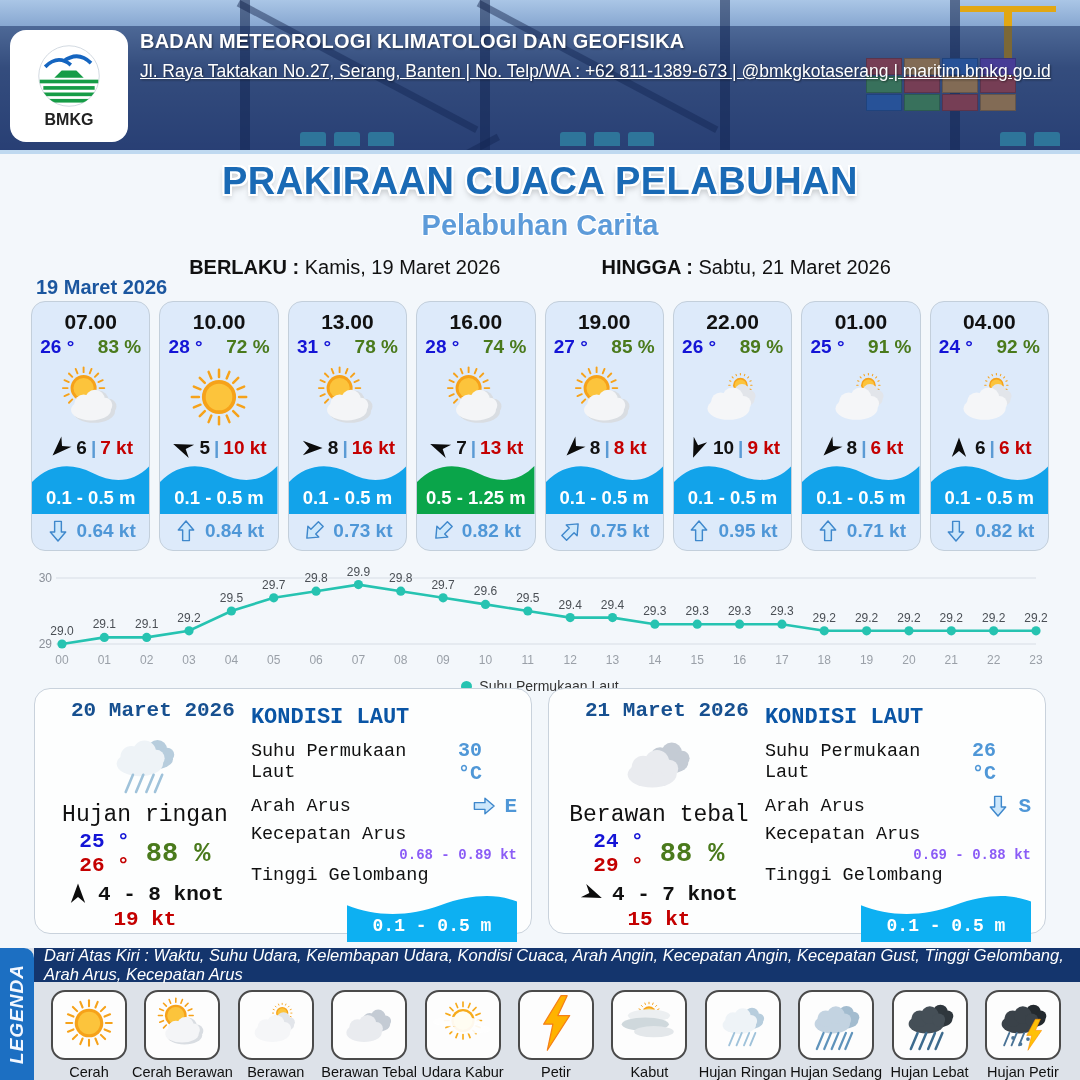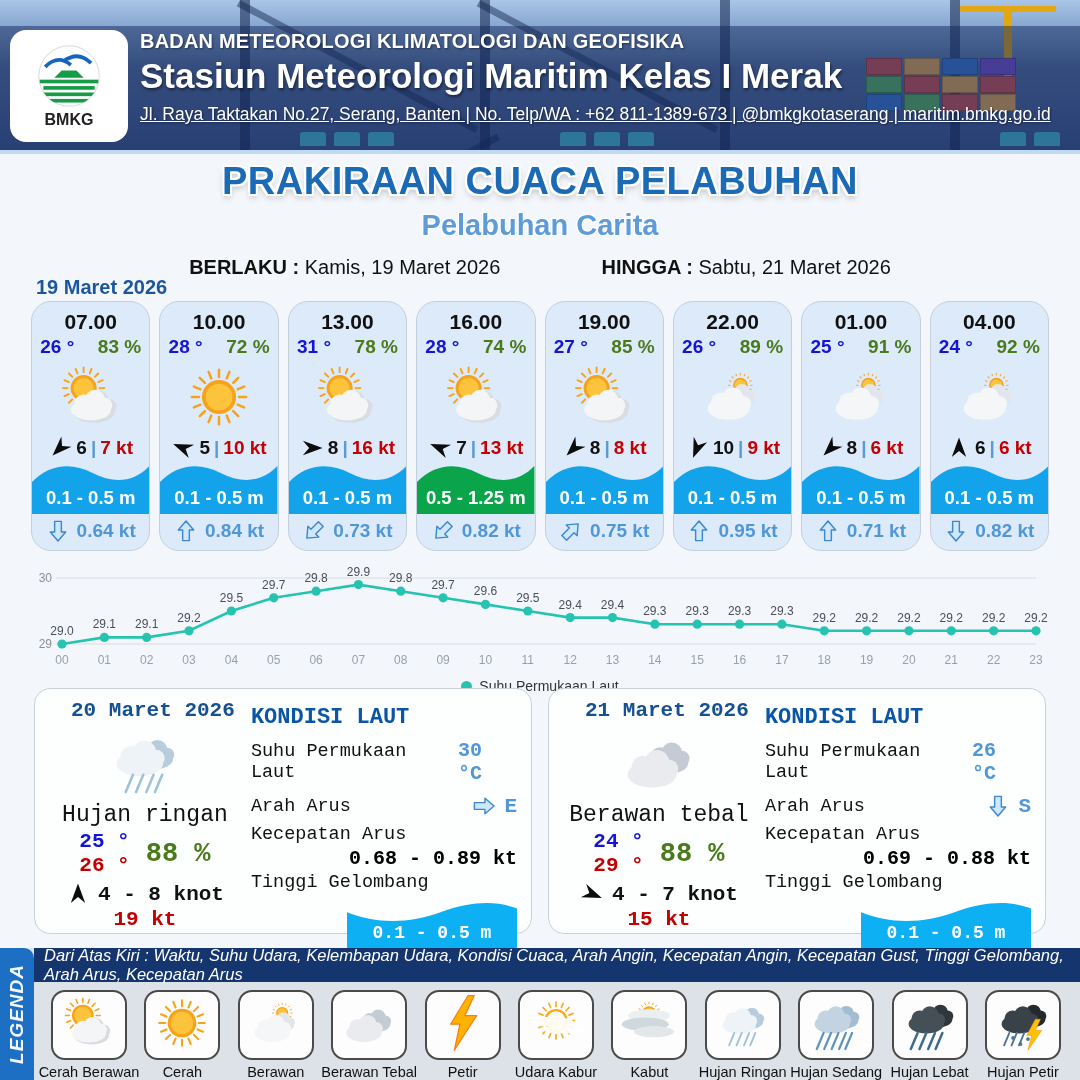--- a/index.html
+++ b/index.html
@@ -33,21 +33,21 @@
   .sub-title{font-size:29px;font-weight:bold;color:#5d9bd9;margin-top:6px;
       text-shadow:-1px -1px 0 #fff,1px -1px 0 #fff,-1px 1px 0 #fff,1px 1px 0 #fff;}
   .validity{margin-top:14px;font-size:20px;color:#111;}
   .validity b{font-weight:bold;}
   .validity .gap{display:inline-block;width:90px;}
 
   .date-label{position:absolute;left:36px;top:276px;font-size:20px;font-weight:bold;color:#1b569f;}
 
   
   .cards-row{position:absolute;left:31px;top:301px;width:1018px;display:flex;gap:9px;}
-  .fcard{flex:1 1 0;background:#ddeafa;border:1px solid #c3cfdb;border-radius:20px;height:248px;
+  .fcard{flex:1 1 0;background:#ddeafa;border:1px solid #c3cfdb;border-radius:14px;height:248px;
          position:relative;overflow:hidden;display:flex;flex-direction:column;align-items:center;}
   .fc-time{font-size:21px;font-weight:bold;color:#111;margin-top:8px;}
   .fc-th{display:flex;justify-content:space-between;width:86%;margin-top:2px;}
   .fc-temp{font-size:19px;font-weight:bold;color:#1414d6;}
   .fc-hum{font-size:19px;font-weight:bold;color:#4a7a1c;}
   .fc-icon{width:74px;height:74px;margin-top:2px;}
   .fc-icon svg{width:100%;height:100%;}
   .fc-wind{display:flex;align-items:center;gap:4px;margin-top:2px;font-size:19px;font-weight:bold;}
   .fc-wind .wnum{color:#111;}
   .fc-wind .sep{color:#5b9bd5;}
@@ -83,21 +83,21 @@
   .d-tmin{font-size:21px;font-weight:bold;color:#1414d6;}
   .d-tmax{font-size:21px;font-weight:bold;color:#c40000;}
   .d-hum{font-size:27px;font-weight:bold;color:#4a7a1c;}
   .d-wind{display:flex;align-items:center;gap:8px;font-size:21px;font-weight:bold;color:#111;margin-top:4px;}
   .d-gust{font-size:21px;font-weight:bold;color:#c40000;margin-top:2px;}
   .d-right{width:59%;padding-left:10px;box-sizing:border-box;}
   .sea-title{font-size:22px;font-weight:bold;color:#0a55a5;margin-top:6px;}
   .sea-row{display:flex;justify-content:space-between;align-items:center;margin-top:9px;font-size:18.5px;color:#111;}
   .sea-val{color:#4f97d7;font-weight:bold;font-size:20px;}
   .sea-dirval{display:flex;align-items:center;gap:8px;color:#4f97d7;font-weight:bold;font-size:21px;}
-  .sea-sub{ text-align:right;color:#000000;font-weight:bold;font-size:20px;margin-top:2px;}
+  .sea-sub{ text-align:right;color:#8b5cf6;font-weight:bold;font-size:14px;margin-top:2px;}
   .sea-wave{position:relative;width:170px;height:54px;margin-left:auto;margin-top:2px;}
   .sea-wave svg{position:absolute;inset:0;width:100%;height:100%;}
   .sea-wave .wtxt{position:absolute;left:0;right:0;bottom:6px;text-align:center;color:#fff;
                   font-size:18px;font-weight:bold;}
 
   
   .legend-block{position:absolute;left:0;bottom:0;width:1080px;height:132px;background:#dde2e9;}
   .leg-strip{position:absolute;left:0;top:0;width:34px;height:132px;background:#1c6fc2;
              border-radius:0 10px 0 0;display:flex;align-items:center;justify-content:center;}
   .leg-strip span{writing-mode:vertical-rl;transform:rotate(180deg);color:#f2f7ff;font-weight:bold;
@@ -145,21 +145,20 @@
         <div class="seat" style="left:368px"></div>
       <div class="seat" style="left:560px"></div>
         <div class="seat" style="left:594px"></div>
         <div class="seat" style="left:628px"></div>
       <div class="seat" style="left:1000px"></div>
         <div class="seat" style="left:1034px"></div>
     </div>
     <div class="overlay"></div>
     <div class="banner-text">
       <div class="banner-agency">BADAN METEOROLOGI KLIMATOLOGI DAN GEOFISIKA</div>
-      <div class="banner-station">Stasiun Meteorologi Maritim Kelas I Merak</div>
       <div class="banner-address">Jl. Raya Taktakan No.27, Serang, Banten | No. Telp/WA : +62 811-1389-673 | @bmkgkotaserang | maritim.bmkg.go.id</div>
     </div>
   </div>
   <div class="logo-card">
     <svg viewBox="0 0 72 72" width="66" height="66">
       <defs>
           <clipPath id="lc">
             <circle cx="36" cy="36" r="33"></circle>
           </clipPath>
         </defs>
@@ -883,20 +882,46 @@
       </div>
     </div>
   </div>
 
   <div class="legend-block">
     <div class="leg-head">Dari Atas Kiri : Waktu, Suhu Udara, Kelembapan Udara, Kondisi Cuaca, Arah Angin, Kecepatan Angin, Kecepatan Gust, Tinggi Gelombang, Arah Arus, Kecepatan Arus</div>
     <div class="leg-items" id="leg-items">
     <div class="leg-item">
       <div class="leg-box">
         <span><svg viewBox="0 0 100 100">
+                <line x1="77.1" y1="50" x2="86.75" y2="50" stroke="#f6a21a" stroke-width="3.3600000000000003" stroke-linecap="round"></line>
+                <line x1="75.03713533105588" y1="60.370721017093935" x2="83.9525728197898" y2="64.06361613941705" stroke="#f6a21a" stroke-width="3.3600000000000003" stroke-linecap="round"></line>
+                <line x1="69.16259377015544" y1="69.16259377015544" x2="75.98617420860562" y2="75.98617420860562" stroke="#f6a21a" stroke-width="3.3600000000000003" stroke-linecap="round"></line>
+                <line x1="60.370721017093935" y1="75.03713533105588" x2="64.06361613941705" y2="83.9525728197898" stroke="#f6a21a" stroke-width="3.3600000000000003" stroke-linecap="round"></line>
+                <line x1="50" y1="77.1" x2="50" y2="86.75" stroke="#f6a21a" stroke-width="3.3600000000000003" stroke-linecap="round"></line>
+                <line x1="39.62927898290607" y1="75.03713533105588" x2="35.93638386058295" y2="83.9525728197898" stroke="#f6a21a" stroke-width="3.3600000000000003" stroke-linecap="round"></line>
+                <line x1="30.837406229844564" y1="69.16259377015544" x2="24.013825791394382" y2="75.98617420860562" stroke="#f6a21a" stroke-width="3.3600000000000003" stroke-linecap="round"></line>
+                <line x1="24.96286466894413" y1="60.370721017093935" x2="16.047427180210214" y2="64.06361613941705" stroke="#f6a21a" stroke-width="3.3600000000000003" stroke-linecap="round"></line>
+                <line x1="22.9" y1="50" x2="13.25" y2="50.00000000000001" stroke="#f6a21a" stroke-width="3.3600000000000003" stroke-linecap="round"></line>
+                <line x1="24.962864668944125" y1="39.62927898290607" x2="16.047427180210207" y2="35.93638386058296" stroke="#f6a21a" stroke-width="3.3600000000000003" stroke-linecap="round"></line>
+                <line x1="30.837406229844557" y1="30.837406229844564" x2="24.01382579139437" y2="24.013825791394382" stroke="#f6a21a" stroke-width="3.3600000000000003" stroke-linecap="round"></line>
+                <line x1="39.62927898290605" y1="24.962864668944135" x2="35.93638386058293" y2="16.04742718021022" stroke="#f6a21a" stroke-width="3.3600000000000003" stroke-linecap="round"></line>
+                <line x1="49.99999999999999" y1="22.9" x2="49.99999999999999" y2="13.25" stroke="#f6a21a" stroke-width="3.3600000000000003" stroke-linecap="round"></line>
+                <line x1="60.37072101709394" y1="24.962864668944132" x2="64.06361613941706" y2="16.047427180210214" stroke="#f6a21a" stroke-width="3.3600000000000003" stroke-linecap="round"></line>
+                <line x1="69.16259377015544" y1="30.837406229844557" x2="75.98617420860562" y2="24.01382579139437" stroke="#f6a21a" stroke-width="3.3600000000000003" stroke-linecap="round"></line>
+                <line x1="75.03713533105586" y1="39.62927898290605" x2="83.95257281978978" y2="35.93638386058293" stroke="#f6a21a" stroke-width="3.3600000000000003" stroke-linecap="round"></line>
+                <circle cx="50" cy="50" r="23.1" fill="#f6a21a"></circle>
+                <circle cx="50" cy="50" r="18.018" fill="#fcc43c"></circle>
+              </svg></span>
+      </div>
+      <div class="leg-label">Cerah</div>
+    </div>
+
+    <div class="leg-item">
+      <div class="leg-box">
+        <span><svg viewBox="0 0 100 100">
                 <line x1="61.6" y1="38" x2="68" y2="38" stroke="#f6a21a" stroke-width="2.5600000000000005" stroke-linecap="round"></line>
                 <line x1="59.955797902243795" y1="46.26596213908594" x2="65.86862691031602" y2="48.715136106222516" stroke="#f6a21a" stroke-width="2.5600000000000005" stroke-linecap="round"></line>
                 <line x1="55.273506473629425" y1="53.273506473629425" x2="59.798989873223334" y2="57.79898987322333" stroke="#f6a21a" stroke-width="2.5600000000000005" stroke-linecap="round"></line>
                 <line x1="48.26596213908594" y1="57.955797902243795" x2="50.715136106222516" y2="63.868626910316024" stroke="#f6a21a" stroke-width="2.5600000000000005" stroke-linecap="round"></line>
                 <line x1="40" y1="59.6" x2="40" y2="66" stroke="#f6a21a" stroke-width="2.5600000000000005" stroke-linecap="round"></line>
                 <line x1="31.73403786091406" y1="57.955797902243795" x2="29.284863893777487" y2="63.868626910316024" stroke="#f6a21a" stroke-width="2.5600000000000005" stroke-linecap="round"></line>
                 <line x1="24.726493526370575" y1="53.273506473629425" x2="20.201010126776673" y2="57.798989873223334" stroke="#f6a21a" stroke-width="2.5600000000000005" stroke-linecap="round"></line>
                 <line x1="20.044202097756205" y1="46.26596213908594" x2="14.131373089683972" y2="48.715136106222516" stroke="#f6a21a" stroke-width="2.5600000000000005" stroke-linecap="round"></line>
                 <line x1="18.4" y1="38" x2="12" y2="38" stroke="#f6a21a" stroke-width="2.5600000000000005" stroke-linecap="round"></line>
                 <line x1="20.0442020977562" y1="29.734037860914064" x2="14.131373089683969" y2="27.28486389377749" stroke="#f6a21a" stroke-width="2.5600000000000005" stroke-linecap="round"></line>
@@ -916,46 +941,20 @@
                 </g>
                 <g fill="#f4f5f7">
                   <ellipse cx="50" cy="67.2" rx="27" ry="14.4"></ellipse>
                   <circle cx="40.1" cy="59.1" r="12.6"></circle>
                   <circle cx="55.4" cy="53.7" r="13.5"></circle>
                   <circle cx="68.9" cy="60.9" r="9.9"></circle>
                 </g>
               </svg></span>
       </div>
       <div class="leg-label">Cerah Berawan</div>
-    </div>
-
-    <div class="leg-item">
-      <div class="leg-box">
-        <span><svg viewBox="0 0 100 100">
-                <line x1="77.1" y1="50" x2="86.75" y2="50" stroke="#f6a21a" stroke-width="3.3600000000000003" stroke-linecap="round"></line>
-                <line x1="75.03713533105588" y1="60.370721017093935" x2="83.9525728197898" y2="64.06361613941705" stroke="#f6a21a" stroke-width="3.3600000000000003" stroke-linecap="round"></line>
-                <line x1="69.16259377015544" y1="69.16259377015544" x2="75.98617420860562" y2="75.98617420860562" stroke="#f6a21a" stroke-width="3.3600000000000003" stroke-linecap="round"></line>
-                <line x1="60.370721017093935" y1="75.03713533105588" x2="64.06361613941705" y2="83.9525728197898" stroke="#f6a21a" stroke-width="3.3600000000000003" stroke-linecap="round"></line>
-                <line x1="50" y1="77.1" x2="50" y2="86.75" stroke="#f6a21a" stroke-width="3.3600000000000003" stroke-linecap="round"></line>
-                <line x1="39.62927898290607" y1="75.03713533105588" x2="35.93638386058295" y2="83.9525728197898" stroke="#f6a21a" stroke-width="3.3600000000000003" stroke-linecap="round"></line>
-                <line x1="30.837406229844564" y1="69.16259377015544" x2="24.013825791394382" y2="75.98617420860562" stroke="#f6a21a" stroke-width="3.3600000000000003" stroke-linecap="round"></line>
-                <line x1="24.96286466894413" y1="60.370721017093935" x2="16.047427180210214" y2="64.06361613941705" stroke="#f6a21a" stroke-width="3.3600000000000003" stroke-linecap="round"></line>
-                <line x1="22.9" y1="50" x2="13.25" y2="50.00000000000001" stroke="#f6a21a" stroke-width="3.3600000000000003" stroke-linecap="round"></line>
-                <line x1="24.962864668944125" y1="39.62927898290607" x2="16.047427180210207" y2="35.93638386058296" stroke="#f6a21a" stroke-width="3.3600000000000003" stroke-linecap="round"></line>
-                <line x1="30.837406229844557" y1="30.837406229844564" x2="24.01382579139437" y2="24.013825791394382" stroke="#f6a21a" stroke-width="3.3600000000000003" stroke-linecap="round"></line>
-                <line x1="39.62927898290605" y1="24.962864668944135" x2="35.93638386058293" y2="16.04742718021022" stroke="#f6a21a" stroke-width="3.3600000000000003" stroke-linecap="round"></line>
-                <line x1="49.99999999999999" y1="22.9" x2="49.99999999999999" y2="13.25" stroke="#f6a21a" stroke-width="3.3600000000000003" stroke-linecap="round"></line>
-                <line x1="60.37072101709394" y1="24.962864668944132" x2="64.06361613941706" y2="16.047427180210214" stroke="#f6a21a" stroke-width="3.3600000000000003" stroke-linecap="round"></line>
-                <line x1="69.16259377015544" y1="30.837406229844557" x2="75.98617420860562" y2="24.01382579139437" stroke="#f6a21a" stroke-width="3.3600000000000003" stroke-linecap="round"></line>
-                <line x1="75.03713533105586" y1="39.62927898290605" x2="83.95257281978978" y2="35.93638386058293" stroke="#f6a21a" stroke-width="3.3600000000000003" stroke-linecap="round"></line>
-                <circle cx="50" cy="50" r="23.1" fill="#f6a21a"></circle>
-                <circle cx="50" cy="50" r="18.018" fill="#fcc43c"></circle>
-              </svg></span>
-      </div>
-      <div class="leg-label">Cerah</div>
     </div>
 
     <div class="leg-item">
       <div class="leg-box">
         <span><svg viewBox="0 0 100 100">
                 <line x1="73.9" y1="34" x2="75.75" y2="34" stroke="#f6a21a" stroke-width="1.4400000000000002" stroke-linecap="round"></line>
                 <line x1="72.84192550190689" y1="39.31929970987475" x2="74.55110263705276" y2="40.027264059750166" stroke="#f6a21a" stroke-width="1.4400000000000002" stroke-linecap="round"></line>
                 <line x1="69.82878425849302" y1="43.82878425849301" x2="71.13693180368813" y2="45.13693180368812" stroke="#f6a21a" stroke-width="1.4400000000000002" stroke-linecap="round"></line>
                 <line x1="65.31929970987476" y1="46.841925501906886" x2="66.02726405975017" y2="48.551102637052765" stroke="#f6a21a" stroke-width="1.4400000000000002" stroke-linecap="round"></line>
                 <line x1="60" y1="47.9" x2="60" y2="49.75" stroke="#f6a21a" stroke-width="1.4400000000000002" stroke-linecap="round"></line>
@@ -1005,29 +1004,20 @@
                   <circle cx="61.95" cy="58.95" r="10.45"></circle>
                 </g>
               </svg></span>
       </div>
       <div class="leg-label">Berawan Tebal</div>
     </div>
 
     <div class="leg-item">
       <div class="leg-box">
         <span><svg viewBox="0 0 100 100">
-                <polygon points="58,6 30,52 45,52 36,94 72,38 53,38 68,6" fill="#ffb300" stroke="#f57f17" stroke-width="2" stroke-linejoin="round"></polygon>
-              </svg></span>
-      </div>
-      <div class="leg-label">Petir</div>
-    </div>
-
-    <div class="leg-item">
-      <div class="leg-box">
-        <span><svg viewBox="0 0 100 100">
                 <line x1="72.7" y1="46" x2="79.75" y2="46" stroke="#f7ab1b" stroke-width="2.72" stroke-linecap="round"></line>
                 <line x1="70.9720653880062" y1="54.68691391468754" x2="77.48541609221078" y2="57.38483211286142" stroke="#f7ab1b" stroke-width="2.72" stroke-linecap="round"></line>
                 <line x1="66.05132393293462" y1="62.05132393293462" x2="71.03642674029979" y2="67.03642674029979" stroke="#f7ab1b" stroke-width="2.72" stroke-linecap="round"></line>
                 <line x1="58.68691391468754" y1="66.9720653880062" x2="61.384832112861424" y2="73.48541609221078" stroke="#f7ab1b" stroke-width="2.72" stroke-linecap="round"></line>
                 <line x1="50" y1="68.7" x2="50" y2="75.75" stroke="#f7ab1b" stroke-width="2.72" stroke-linecap="round"></line>
                 <line x1="41.31308608531246" y1="66.9720653880062" x2="38.61516788713858" y2="73.48541609221078" stroke="#f7ab1b" stroke-width="2.72" stroke-linecap="round"></line>
                 <line x1="33.94867606706538" y1="62.05132393293463" x2="28.963573259700212" y2="67.03642674029979" stroke="#f7ab1b" stroke-width="2.72" stroke-linecap="round"></line>
                 <line x1="29.027934611993793" y1="54.68691391468754" x2="22.51458390778922" y2="57.384832112861424" stroke="#f7ab1b" stroke-width="2.72" stroke-linecap="round"></line>
                 <line x1="27.3" y1="46" x2="20.25" y2="46.00000000000001" stroke="#f7ab1b" stroke-width="2.72" stroke-linecap="round"></line>
                 <line x1="29.02793461199379" y1="37.31308608531246" x2="22.514583907789216" y2="34.61516788713858" stroke="#f7ab1b" stroke-width="2.72" stroke-linecap="round"></line>
@@ -1040,20 +1030,29 @@
                 <circle cx="50" cy="46" r="18.7" fill="#f7ab1b"></circle>
                 <circle cx="50" cy="46" r="14.586" fill="#fcc43c"></circle>
                 <g fill="#ffffff" opacity="0.92">
                   <ellipse cx="40" cy="48" rx="38" ry="8"></ellipse>
                   <ellipse cx="62" cy="60" rx="34" ry="7"></ellipse>
                 </g>
                 <circle cx="50" cy="46" r="15" fill="#fffdf2"></circle>
               </svg></span>
       </div>
       <div class="leg-label">Udara Kabur</div>
+    </div>
+
+    <div class="leg-item">
+      <div class="leg-box">
+        <span><svg viewBox="0 0 100 100">
+                <polygon points="58,6 30,52 45,52 36,94 72,38 53,38 68,6" fill="#ffb300" stroke="#f57f17" stroke-width="2" stroke-linejoin="round"></polygon>
+              </svg></span>
+      </div>
+      <div class="leg-label">Petir</div>
     </div>
 
     <div class="leg-item">
       <div class="leg-box">
         <span><svg viewBox="0 0 100 100">
                 <line x1="65" y1="34" x2="67.5" y2="34" stroke="#f6a21a" stroke-width="1.6" stroke-linecap="round"></line>
                 <line x1="63.8581929876693" y1="39.74025148547635" x2="66.16789181894751" y2="40.69696006638907" stroke="#f6a21a" stroke-width="1.6" stroke-linecap="round"></line>
                 <line x1="60.60660171779821" y1="44.60660171779821" x2="62.37436867076458" y2="46.37436867076458" stroke="#f6a21a" stroke-width="1.6" stroke-linecap="round"></line>
                 <line x1="55.74025148547635" y1="47.8581929876693" x2="56.696960066389074" y2="50.16789181894752" stroke="#f6a21a" stroke-width="1.6" stroke-linecap="round"></line>
                 <line x1="50" y1="49" x2="50" y2="51.5" stroke="#f6a21a" stroke-width="1.6" stroke-linecap="round"></line>

